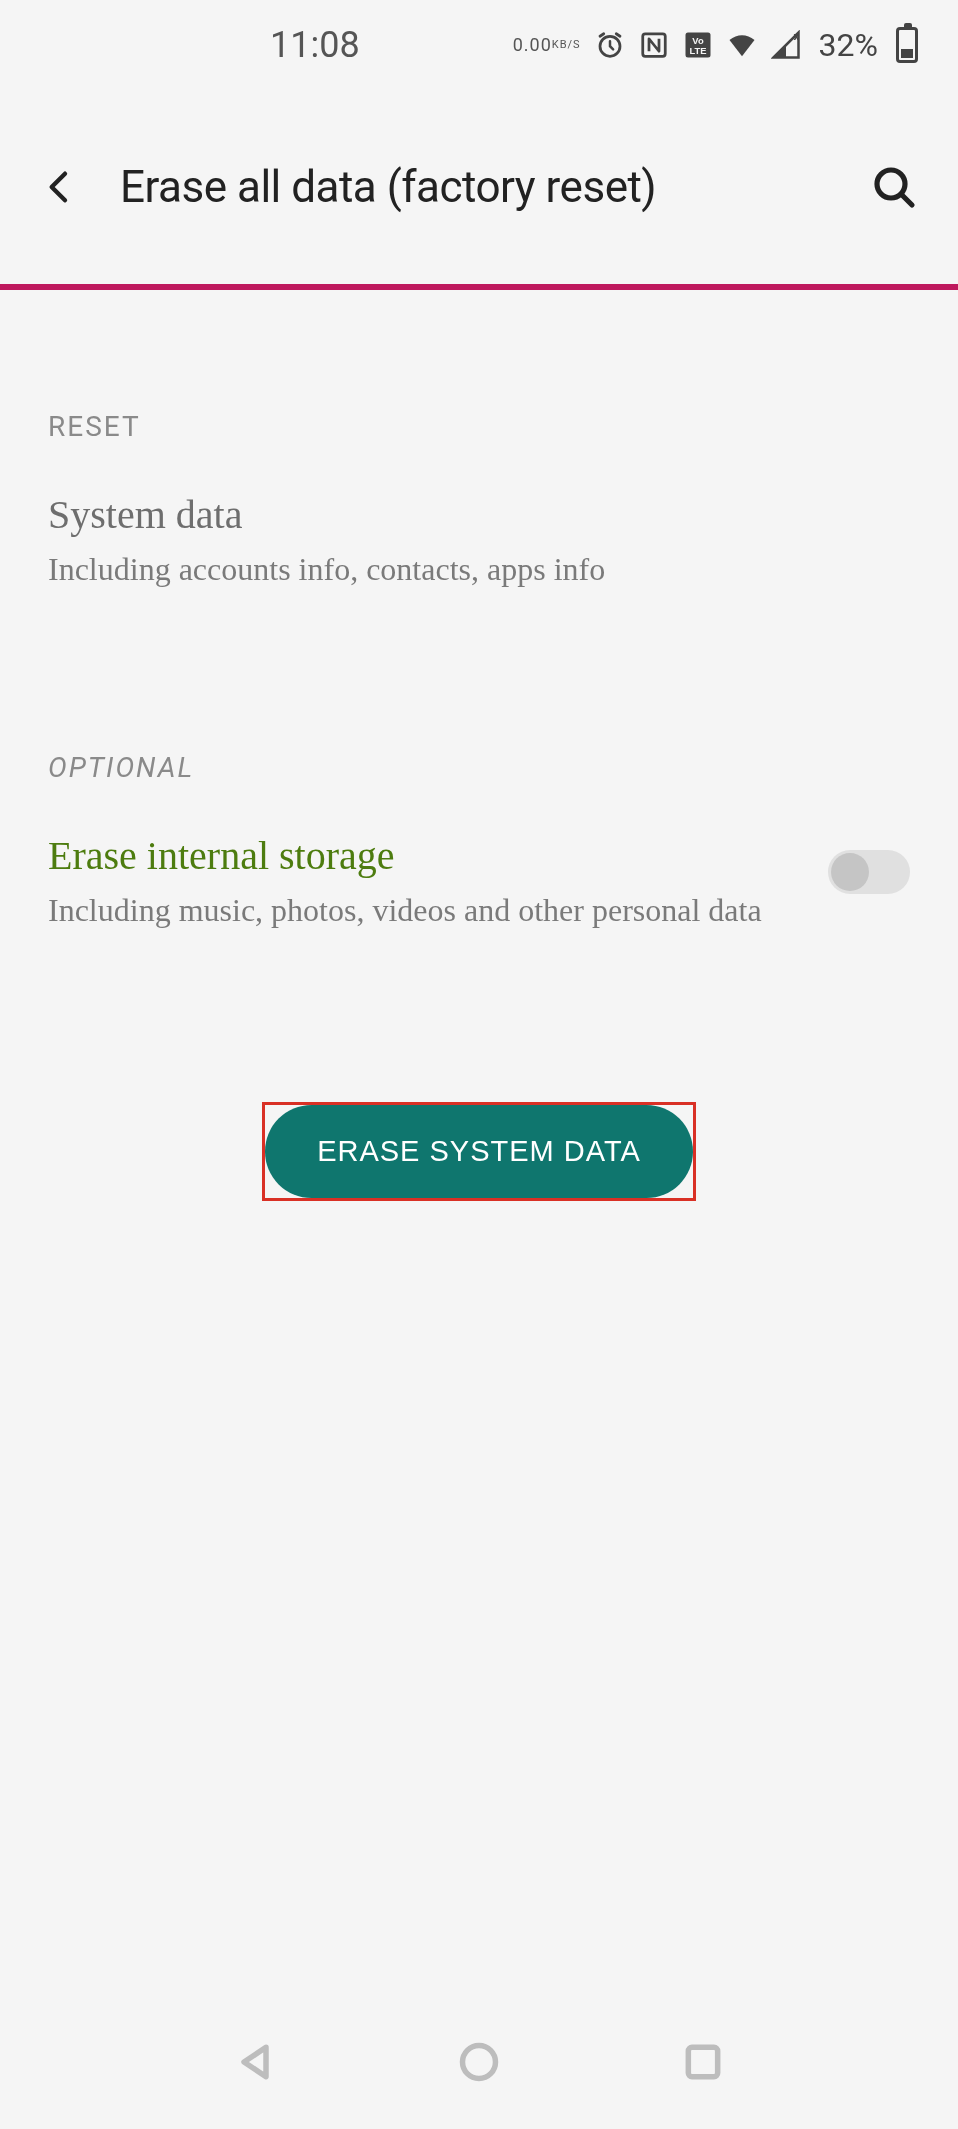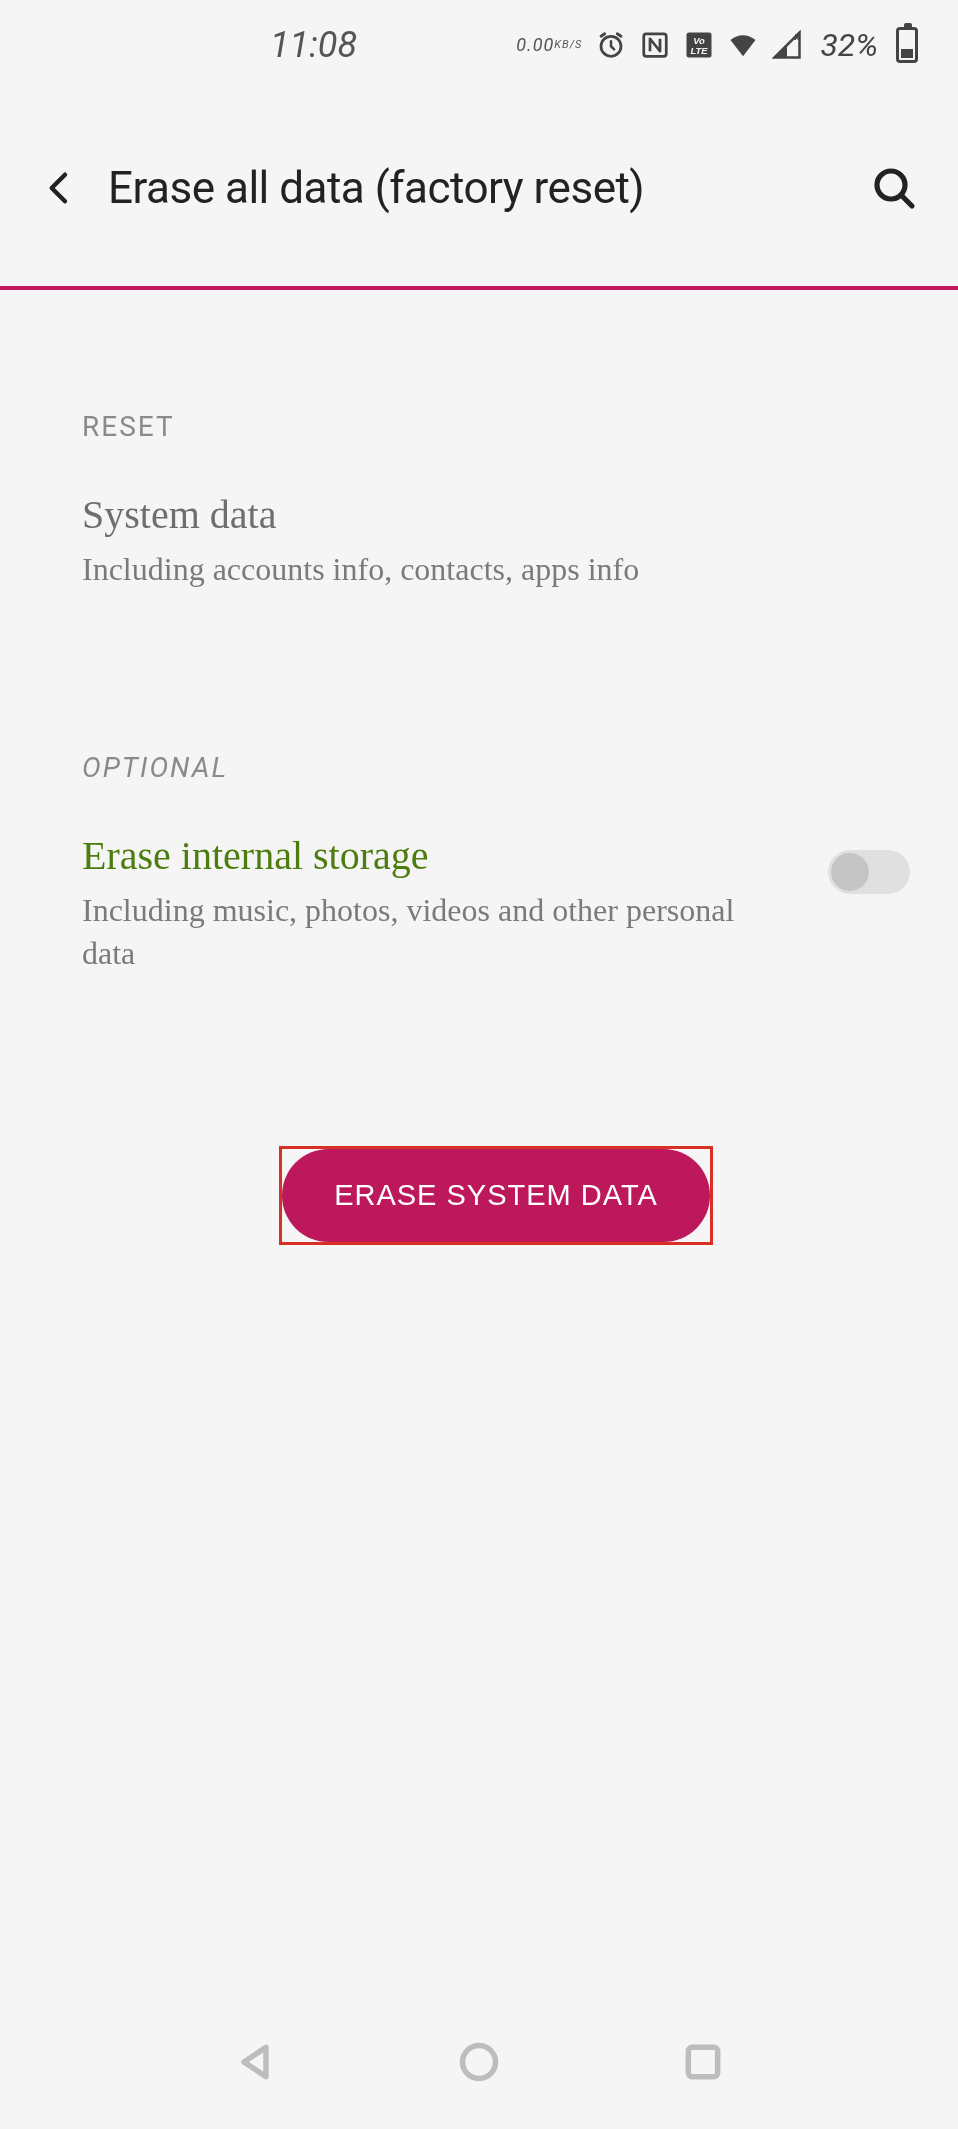--- a/index.html
+++ b/index.html
@@ -14,21 +14,20 @@
   }
 
   
   .status-bar {
     height: 90px;
     display: flex;
     align-items: center;
     padding: 0 40px;
     font-size: 34px;
     color: #444;
-    font-style: italic;
   }
   .status-time {
     flex: 0 0 auto;
     margin-left: 230px;
     font-weight: 400;
     color: #555;
     font-size: 36px;
   }
   .status-spacer { flex: 1; }
   .status-right {
@@ -71,34 +70,35 @@
     height: 30%;
     background: #444;
   }
 
   
   .header {
     height: 200px;
     display: flex;
     align-items: center;
     padding: 0 40px;
-    border-bottom: 4px solid #be185d;
+    border-bottom: 6px solid #be185d;
+    gap: 12px;
   }
   .back-btn { width: 40px; height: 40px; cursor: pointer; margin-right: 28px; }
   .page-title {
     font-size: 44px;
     font-weight: 400;
     color: #222;
     flex: 1;
     letter-spacing: -0.5px;
   }
   .search-btn { width: 48px; height: 48px; cursor: pointer; }
 
   
-  .content { padding: 0 48px; margin-left: 34px; }
+  .content { padding: 0 48px; }
   .section-header {
     margin-top: 120px;
     font-size: 28px;
     letter-spacing: 2px;
     color: #8a8a8a;
     text-transform: uppercase;
   }
   .section-header.second { margin-top: 160px; font-style: italic; }
   .item {
     margin-top: 48px;
@@ -145,21 +145,21 @@
     display: flex;
     justify-content: center;
     margin-top: 170px;
   }
   .highlight-frame {
     border: 3px solid #d93025;
     padding: 0;
     display: inline-block;
   }
   .primary-button {
-    background: #be185d;
+    background: #0f766e;
     color: #fff;
     font-size: 29px;
     letter-spacing: 1px;
     padding: 30px 52px;
     border-radius: 50px;
     border: none;
     cursor: pointer;
     font-weight: 500;
   }
 

